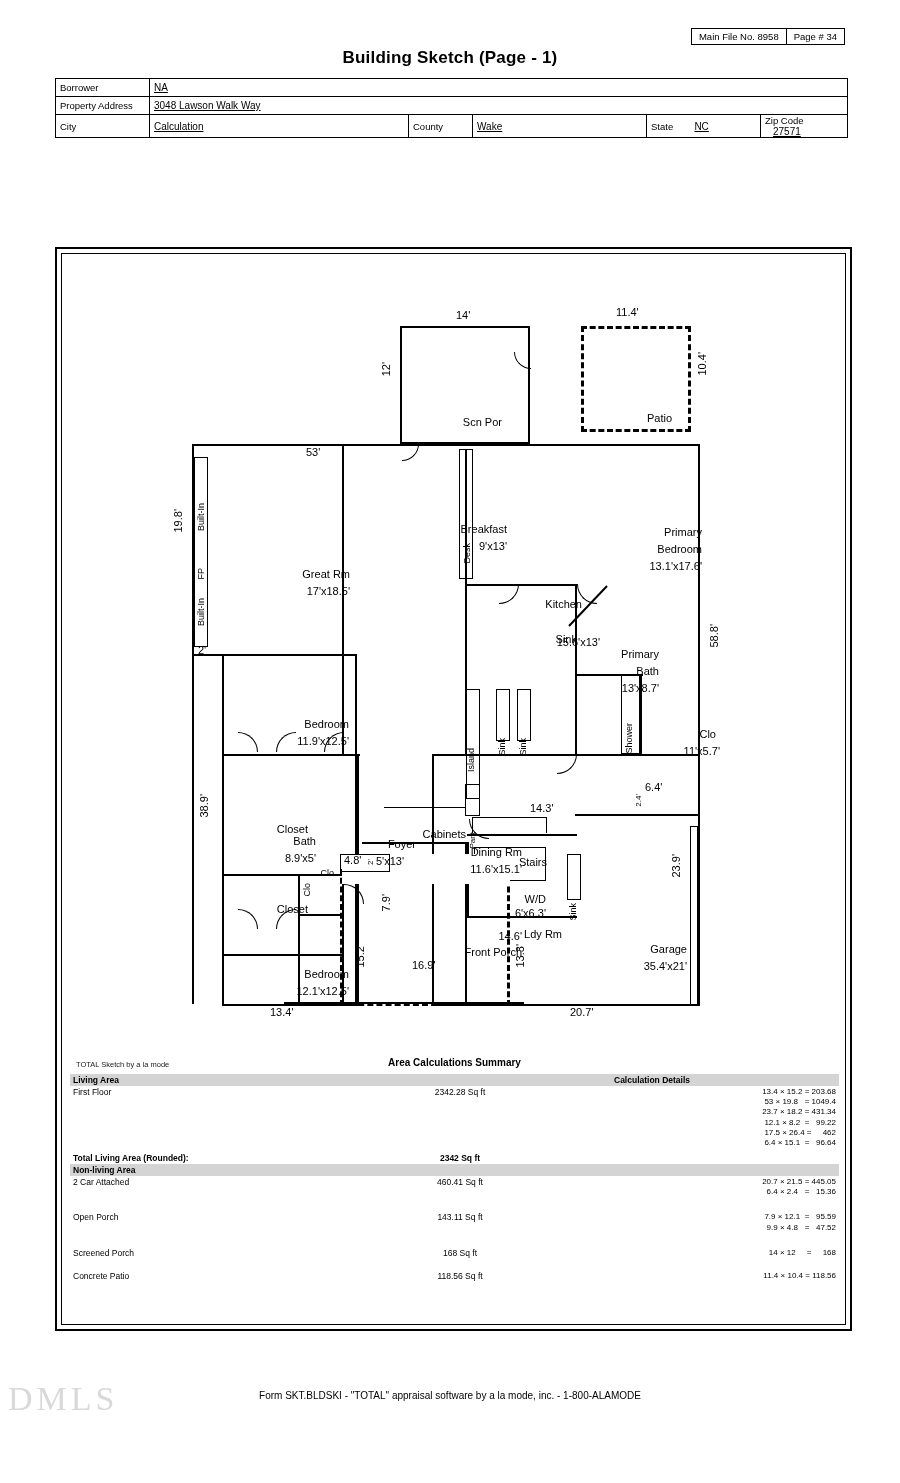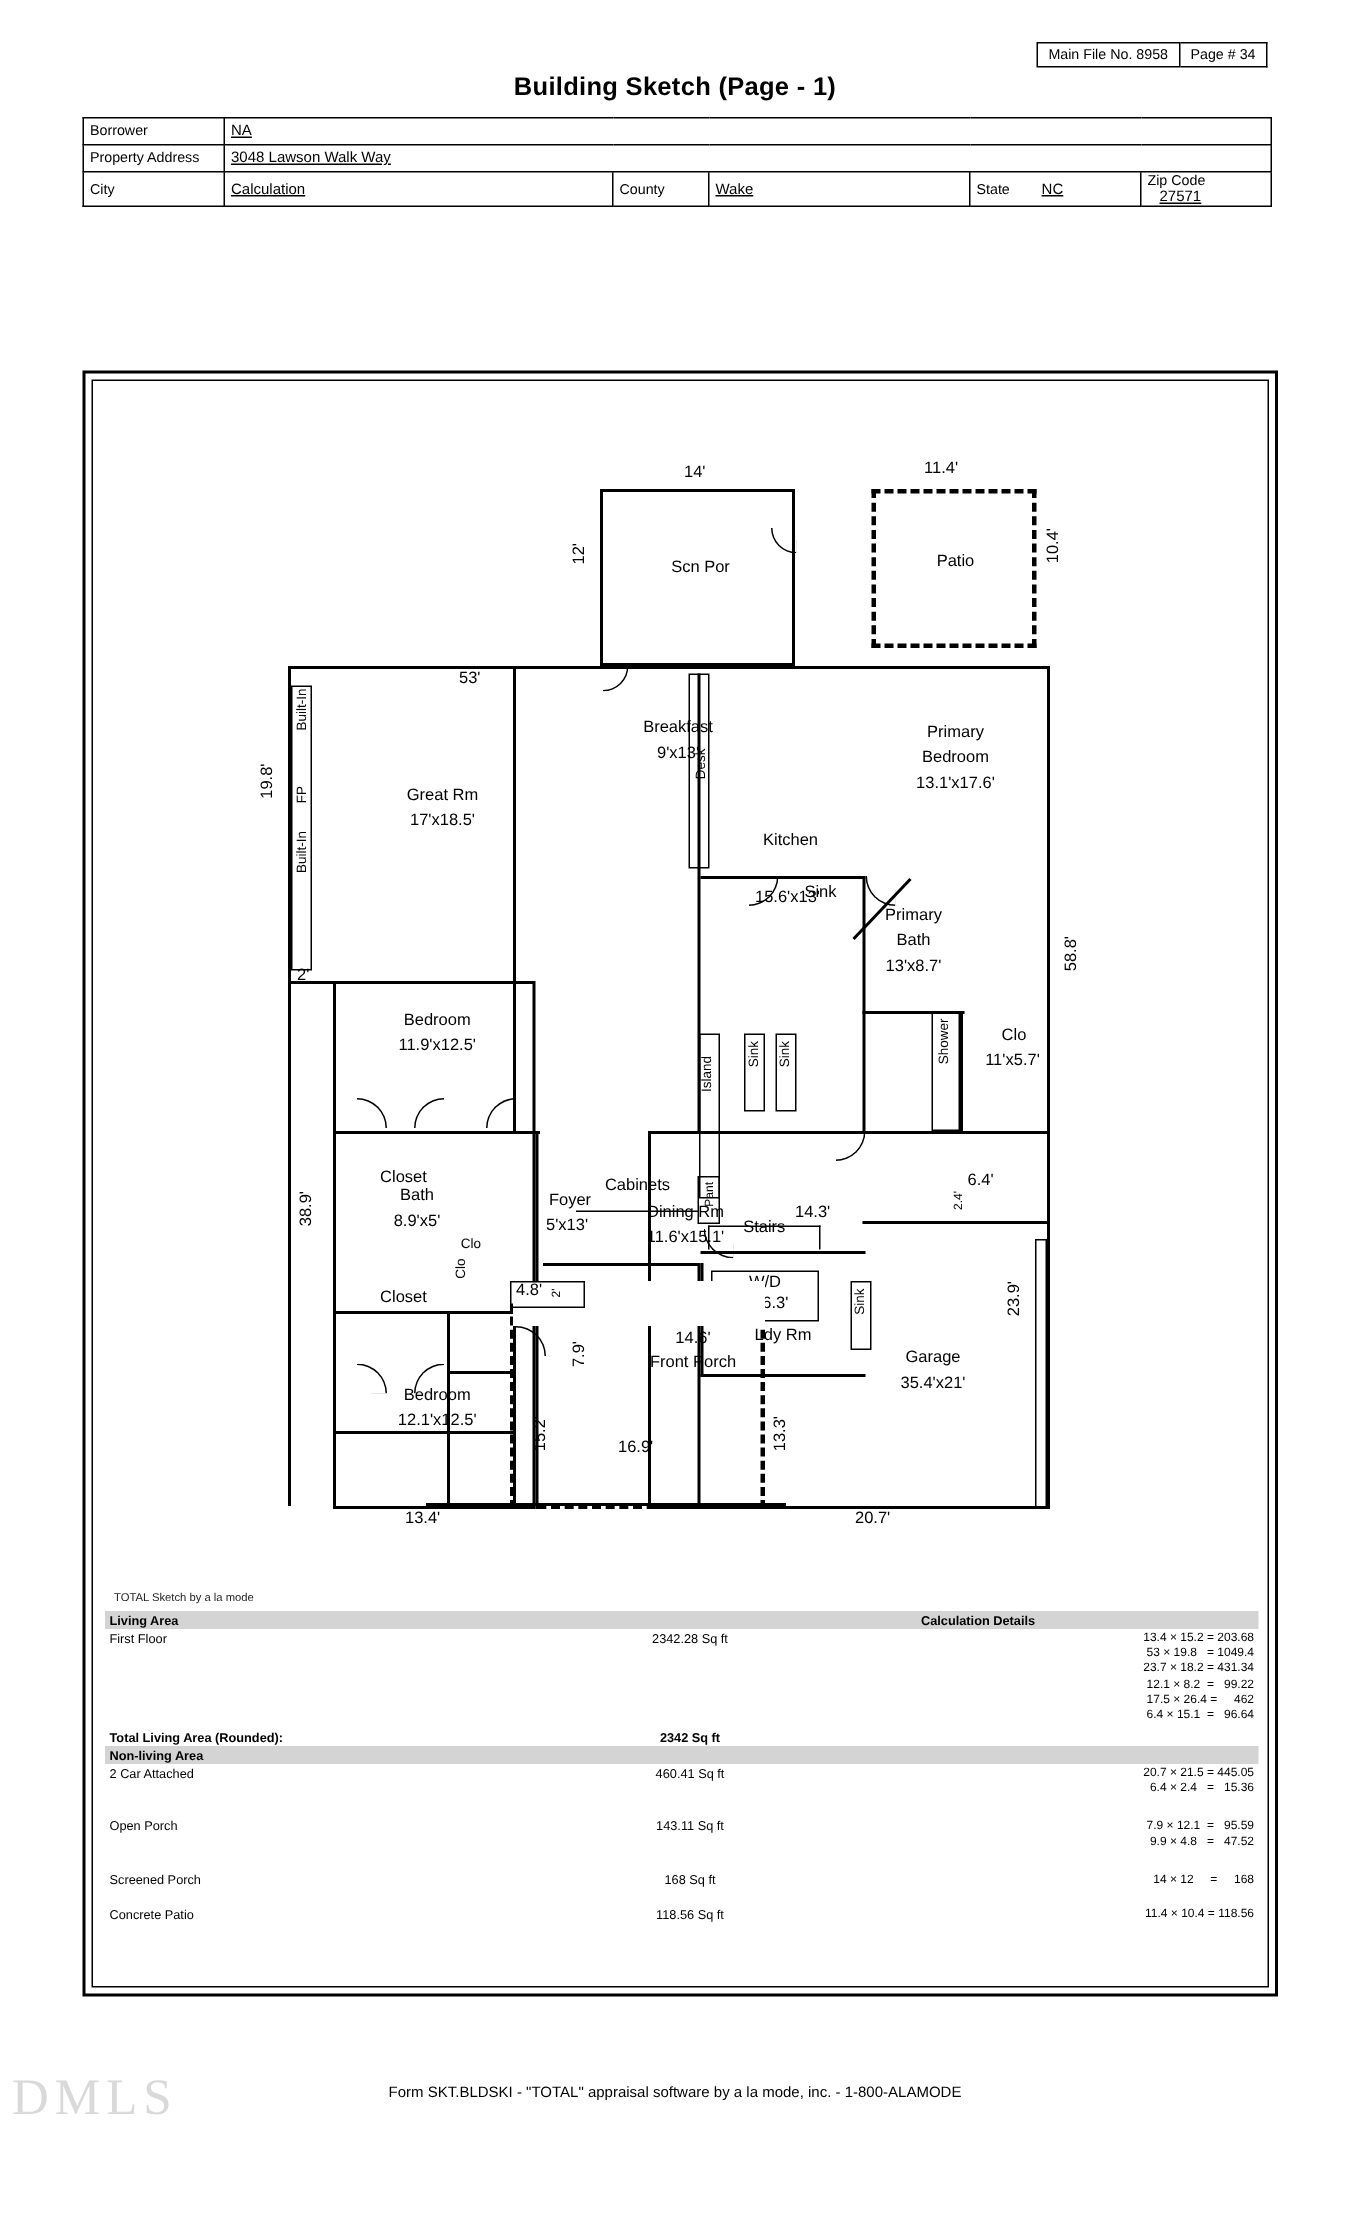--- a/index.html
+++ b/index.html
@@ -27,21 +27,21 @@
   .val{font-size:10px;padding-left:8px;text-decoration:underline;}
 
   
   .frame{position:absolute;left:55px;top:247px;width:793px;height:1080px;
          border:2px solid #000;background:#fff;}
   .inner{position:absolute;left:4px;top:4px;right:4px;bottom:4px;border:1px solid #000;}
 
   .sk{position:absolute;left:0;top:0;width:785px;height:1072px;}
 
   
-  .lab{position:absolute;font-size:11px;text-align:center;line-height:1.18;white-space:nowrap;}
+  .lab{position:absolute;font-size:11px;text-align:right;line-height:1.18;white-space:nowrap;margin-top:44px;}
   .dim{position:absolute;font-size:11px;white-space:nowrap;}
   .vert{writing-mode:vertical-rl;transform:rotate(180deg);}
   .small{font-size:9px;}
   .tiny{font-size:8px;}
 
   
   .wall{position:absolute;background:#000;}
   .box{position:absolute;border:2px solid #000;box-sizing:border-box;}
   .dash{position:absolute;border:3px dashed #000;box-sizing:border-box;}
   .thin{position:absolute;border:1px solid #000;box-sizing:border-box;}
@@ -216,21 +216,21 @@
 
       <div class="lab" style="left:168px;top:525px;width:78px;">Closet</div>
       <div class="lab" style="left:168px;top:605px;width:78px;">Closet</div>
       <div class="lab small" style="left:232px;top:570px;width:40px;">Clo</div>
       <div class="lab vert small" style="left:240px;top:585px;">Clo</div>
 
       <div class="lab" style="left:178px;top:537px;width:76px;">Bath</div>
       <div class="lab" style="left:178px;top:554px;width:76px;">8.9'x5'</div>
 
       <div class="lab" style="left:282px;top:540px;width:72px;">Foyer</div>
-      <div class="lab" style="left:280px;top:557px;width:72px;">5'x13'</div>
+      <div class="lab" style="left:270px;top:557px;width:72px;">5'x13'</div>
 
       <div class="lab" style="left:330px;top:548px;width:130px;">Dining Rm</div>
       <div class="lab" style="left:330px;top:565px;width:130px;">11.6'x15.1'</div>
 
       <div class="lab" style="left:495px;top:645px;width:130px;">Garage</div>
       <div class="lab" style="left:495px;top:662px;width:130px;">35.4'x21'</div>
 
       <div class="thin" style="left:262px;top:478px;width:20px;height:20px;border-radius:20px 0 0 0;border-bottom:none;border-right:none;"></div>
       <div class="thin" style="left:176px;top:478px;width:20px;height:20px;border-radius:0 20px 0 0;border-bottom:none;border-left:none;"></div>
       <div class="thin" style="left:214px;top:478px;width:20px;height:20px;border-radius:20px 0 0 0;border-bottom:none;border-right:none;"></div>
@@ -260,20 +260,21 @@
       <div class="dim" style="left:208px;top:752px;">13.4'</div>
       <div class="dim" style="left:508px;top:752px;">20.7'</div>
       <div class="dim" style="left:350px;top:705px;">16.9'</div>
       <div class="dim" style="left:282px;top:600px;">4.8'</div>
       <div class="dim vert tiny" style="left:304px;top:605px;">2'</div>
       <div class="dim vert" style="left:318px;top:640px;">7.9'</div>
       <div class="dim vert" style="left:292px;top:690px;">15.2'</div>
       <div class="dim vert" style="left:452px;top:690px;">13.3'</div>
 
       <div class="totalnote">TOTAL Sketch by a la mode</div>
+      <div class="acs-title">Area Calculations Summary</div>
 
       <table class="calc">
         <tbody>
               <tr class="rowhead">
           <td style="width:280px">Living Area</td>
           <td class="c-mid" style="width:230px"></td>
           <td class="c-mid" style="width:155px">Calculation Details</td>
           <td style="width:104px"></td>
         </tr>
         <tr>

